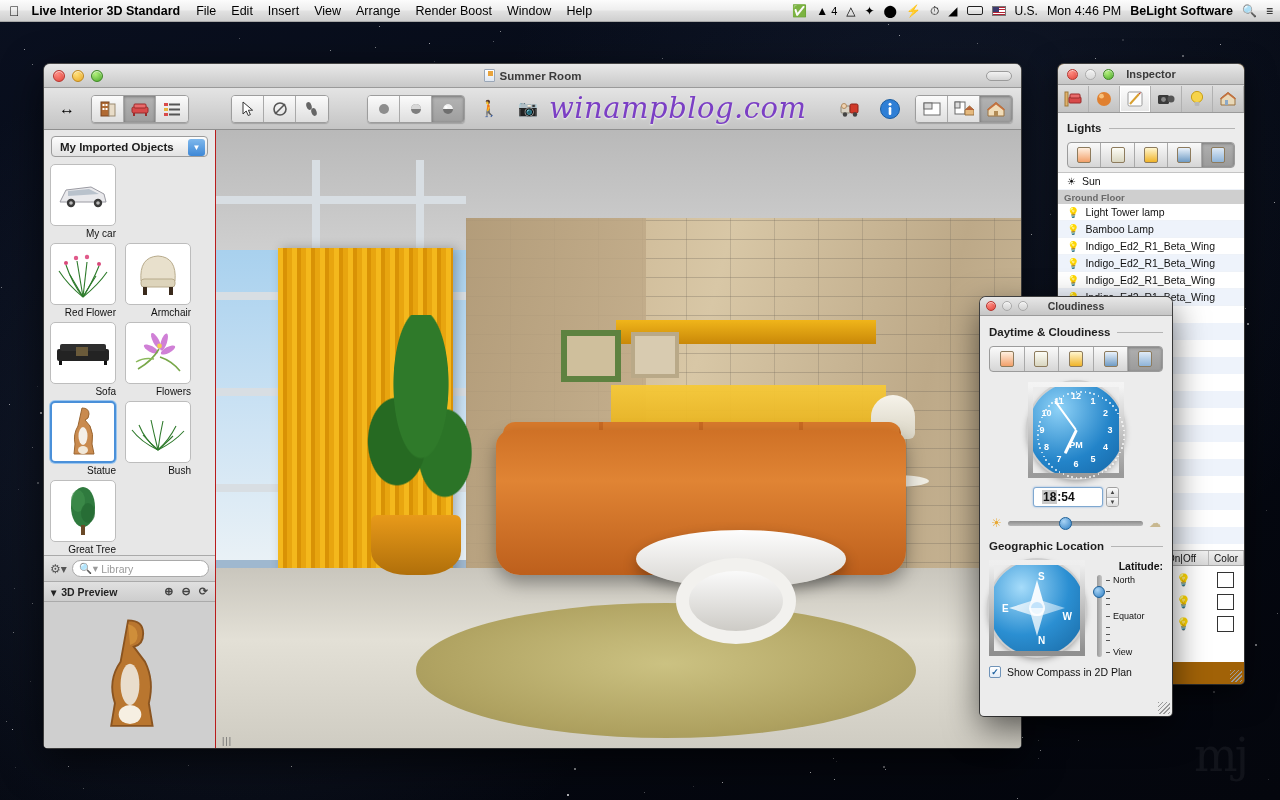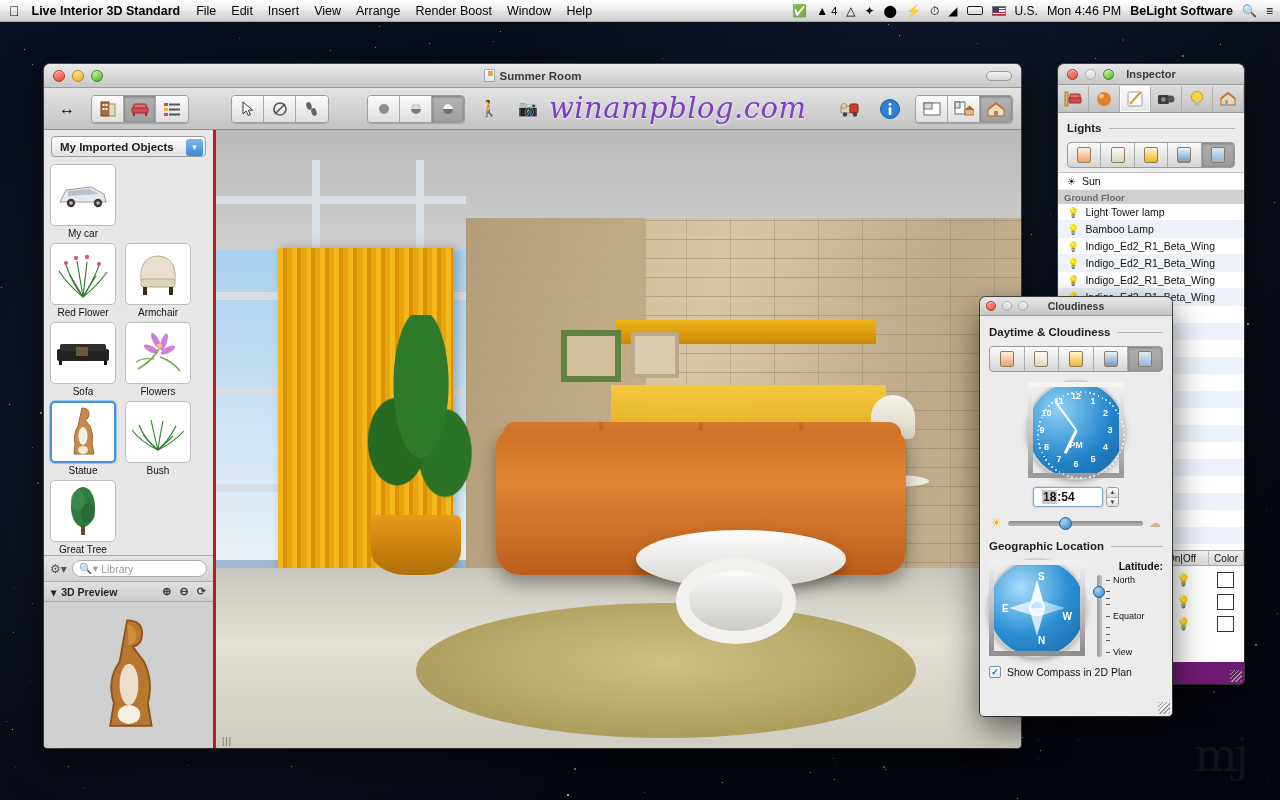--- a/index.html
+++ b/index.html
@@ -74,32 +74,32 @@
   .tbtn:last-child{border-right:none;}
   .tbtn.on{background:linear-gradient(#b4b4b4,#9e9e9e);box-shadow:inset 0 1px 3px rgba(0,0,0,.35);}
   .tplain{width:30px;height:28px;display:flex;align-items:center;justify-content:center;font-size:16px;}
   .wmark{
     position:absolute;left:505px;top:3px;font-family:"DejaVu Serif",serif;font-style:italic;
     font-size:29px;color:#7b3fc4;text-shadow:0 1px 2px rgba(255,255,255,.8);letter-spacing:.5px;
   }
   .body{display:flex;height:618px;}
 
   
-  .sidebar{width:172px;background:#e7e7e7;border-right:3px solid #b91c1c;display:flex;flex-direction:column;}
+  .sidebar{width:172px;background:#e7e7e7;border-right:1px solid #b91c1c;display:flex;flex-direction:column;}
   .popup{
     margin:6px 7px 5px 7px;height:21px;border-radius:4px;
     background:linear-gradient(#fdfdfd,#e2e2e2);border:1px solid #9c9c9c;
     display:flex;align-items:center;padding-left:8px;font-size:11.5px;font-weight:bold;color:#1c1c1c;position:relative;
   }
   .popup .arrow{position:absolute;right:2px;top:2px;width:17px;height:17px;border-radius:3px;
     background:linear-gradient(#7fb8ec,#3d87d6);display:flex;align-items:center;justify-content:center;
     color:#fff;font-size:8px;}
   .grid{flex:1;overflow:hidden;background:#e7e7e7;padding:2px 6px;}
   .row{display:flex;gap:9px;margin-bottom:3px;}
-  .cell{width:66px;text-align:center;}
+  .cell{width:66px;text-align:right;}
   .thumb{width:66px;height:62px;background:#fff;border:1px solid #bdbdbd;border-radius:5px;
     display:flex;align-items:center;justify-content:center;overflow:hidden;}
   .cell.sel .thumb{border:2px solid #4a90d9;box-shadow:0 0 0 1px #9cc6ee;}
   .clabel{font-size:10px;color:#111;margin-top:1px;line-height:13px;}
   .searchbar{height:26px;background:linear-gradient(#e6e6e6,#d2d2d2);border-top:1px solid #aaa;
     display:flex;align-items:center;padding:0 6px;gap:5px;}
   .gear{font-size:12px;color:#555;}
   .sfield{flex:1;height:17px;border-radius:9px;background:#fff;border:1px solid #a9a9a9;
     display:flex;align-items:center;padding:0 7px;gap:3px;font-size:10.5px;color:#9a9a9a;}
   .previewhdr{height:21px;background:linear-gradient(#e0e0e0,#cdcdcd);border-top:1px solid #aaa;border-bottom:1px solid #aaa;
@@ -152,21 +152,21 @@
     background:linear-gradient(#e89a1a,#b06f0a);}
   .vp-lamp{position:absolute;left:655px;top:265px;width:44px;height:44px;border-radius:50% 50% 6px 6px;
     background:linear-gradient(#f6f3ea,#d9d4c4);}
   .vp-lampstand{position:absolute;left:672px;top:305px;width:8px;height:40px;background:#c9c3b2;}
   .vp-side{position:absolute;left:645px;top:345px;width:68px;height:12px;border-radius:50%;background:#efece2;}
   .resizegrip{position:absolute;left:6px;bottom:2px;font-size:9px;color:#6a6a6a;letter-spacing:1px;}
 
   
   .inspector{
     position:absolute;left:1058px;top:64px;width:186px;height:620px;
-    background:#701a75;border-radius:6px 6px 4px 4px;overflow:hidden;
+    background:#a16207;border-radius:6px 6px 4px 4px;overflow:hidden;
     box-shadow:0 10px 30px rgba(0,0,0,.6),0 0 0 1px #4a4a4a;z-index:30;
   }
   .insp-title{height:21px;background:linear-gradient(#e7e7e7,#c6c6c6);border-bottom:1px solid #9b9b9b;
     display:flex;align-items:center;position:relative;}
   .insp-title .tl span{width:11px;height:11px;}
   .insp-title .lbl{position:absolute;left:0;right:0;text-align:center;font-size:11px;font-weight:bold;color:#3a3a3a;}
   .insp-tabs{height:28px;background:linear-gradient(#dedede,#c2c2c2);border-bottom:1px solid #9a9a9a;
     display:flex;align-items:center;}
   .insp-tab{flex:1;height:26px;display:flex;align-items:center;justify-content:center;font-size:13px;
     border-right:1px solid #b1b1b1;}

